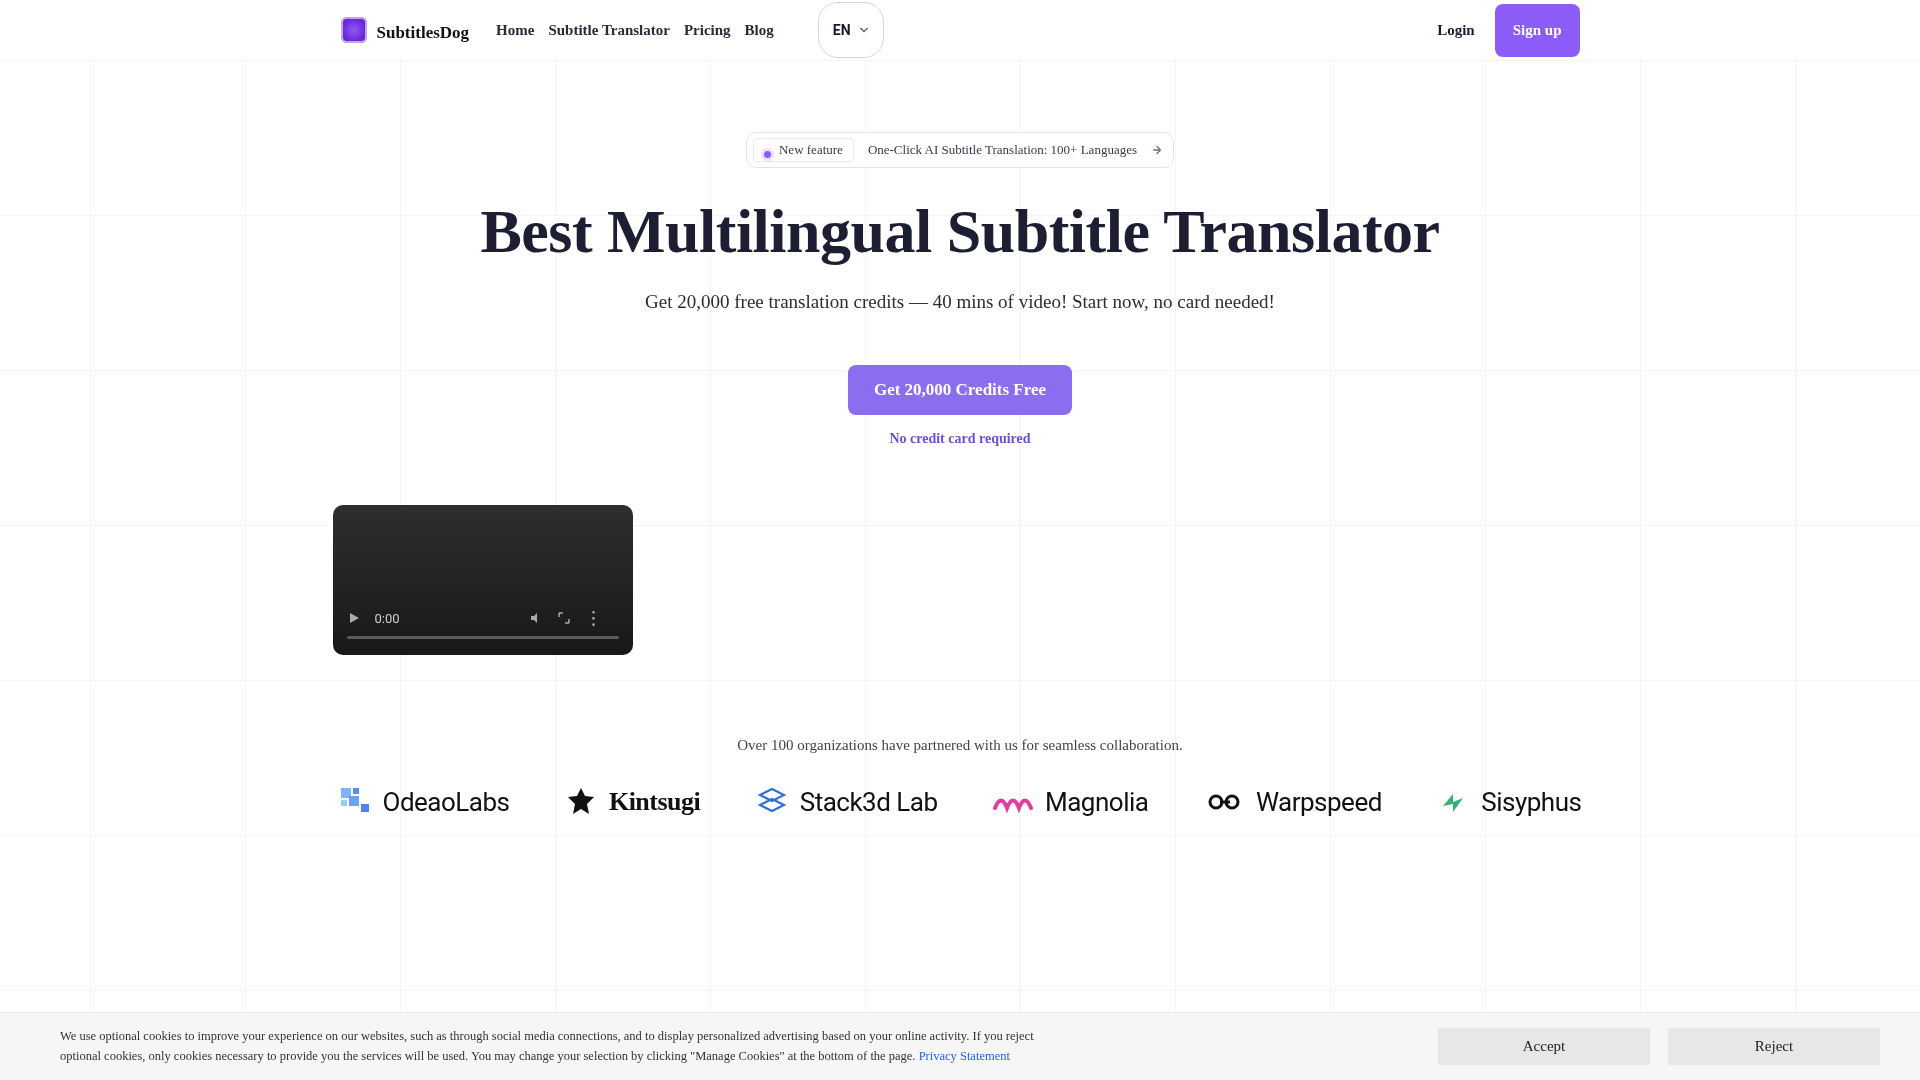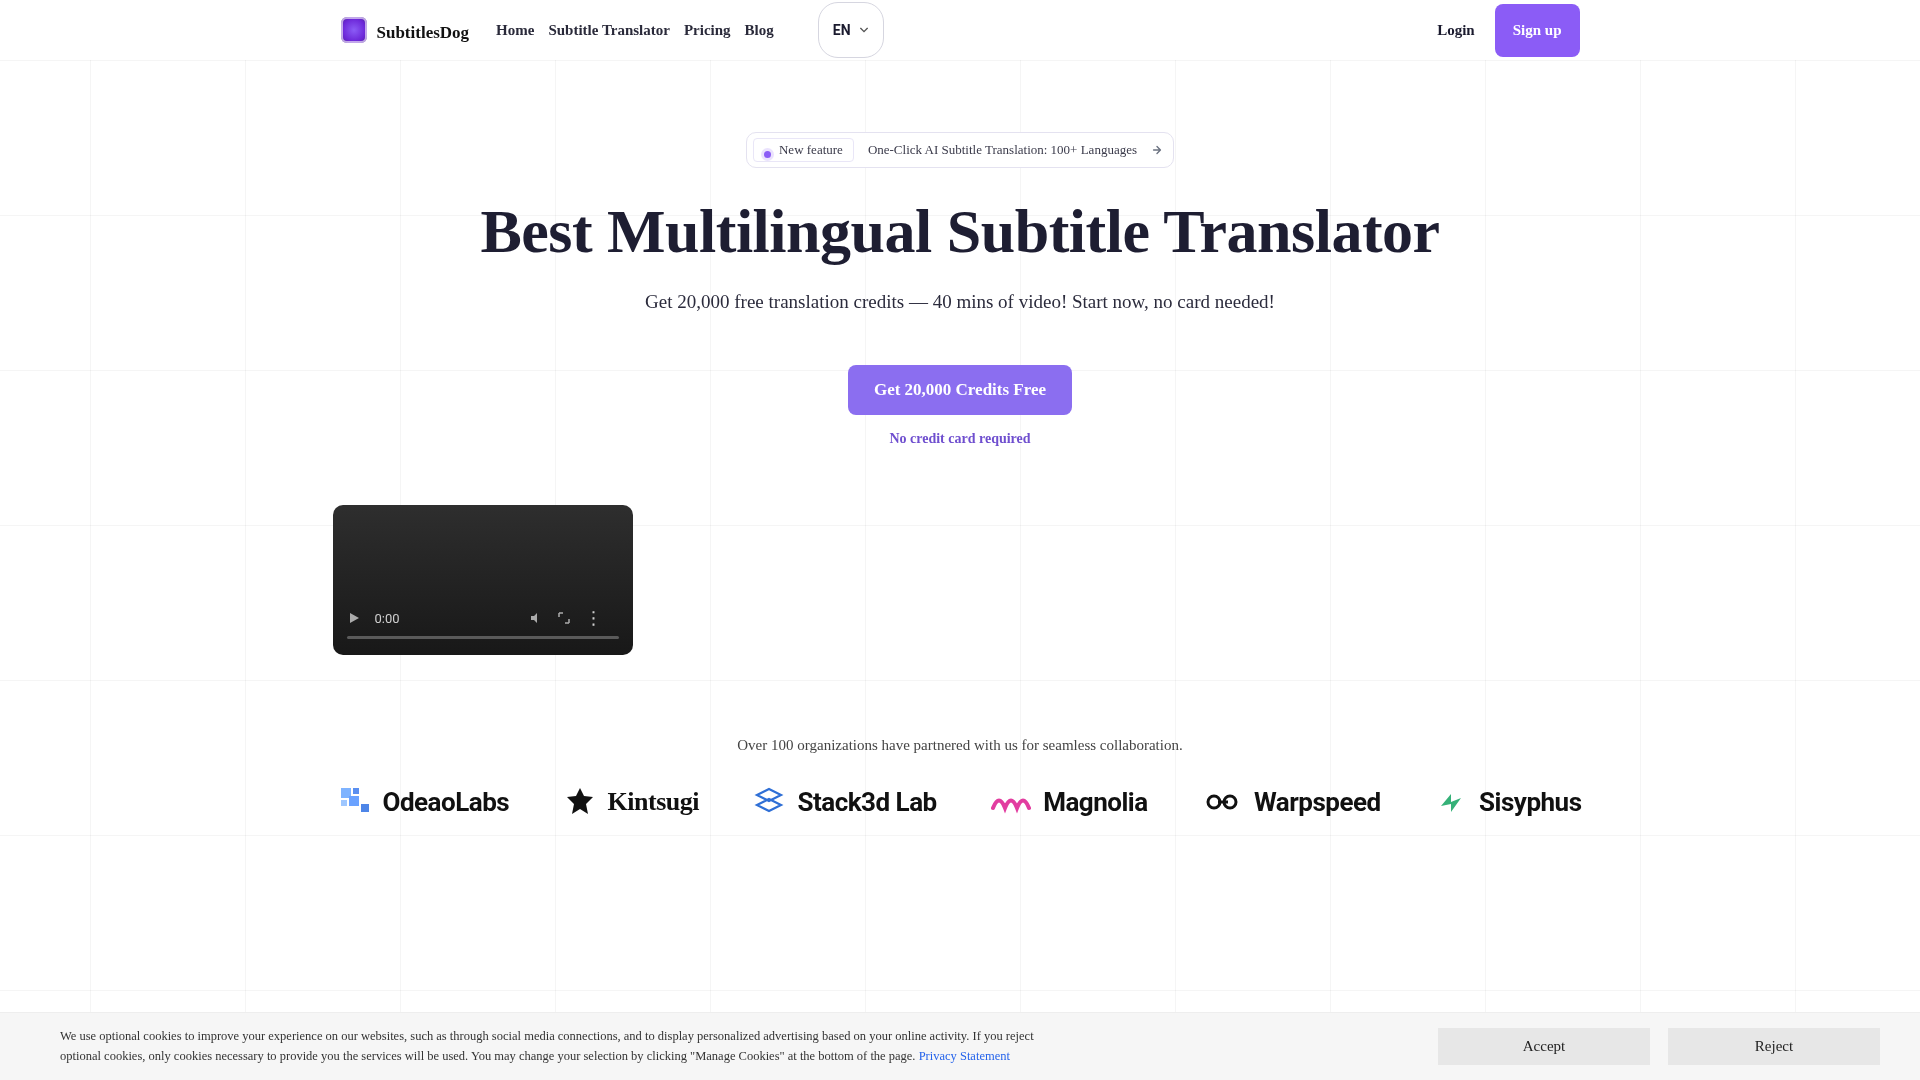--- a/index.html
+++ b/index.html
@@ -102,21 +102,21 @@
 .partners-text {
   text-align: center; margin-top: 82px; font-size: 15px; color: #444;
   font-family: Georgia, serif;
 }
 .logos {
   margin-top: 32px; display: flex; align-items: center; justify-content: space-between;
   padding: 0 6px;
 }
 .logo-item { display: flex; align-items: center; gap: 12px; }
 .logo-glyph { width: 32px; height: 32px; flex-shrink: 0; }
-.logo-text { font-size: 26px; font-weight: 700; color: #111; letter-spacing: -0.5px; }
+.logo-text { font-size: 26px; font-weight: 400; color: #111; letter-spacing: -0.5px; }
 .logo-text.serif { font-family: Georgia, serif; font-weight: 700; }
 .cookie-bar {
   position: absolute; left: 0; right: 0; bottom: 0;
   background: #f6f6f6; border-top: 1px solid #eee;
   display: flex; align-items: center; gap: 36px;
   padding: 14px 40px 14px 60px;
   font-family: Georgia, serif;
 }
 .cookie-text { font-size: 12.5px; color: #333; line-height: 1.55; max-width: 980px; }
 .cookie-link { color: #2563eb; cursor: pointer; }

